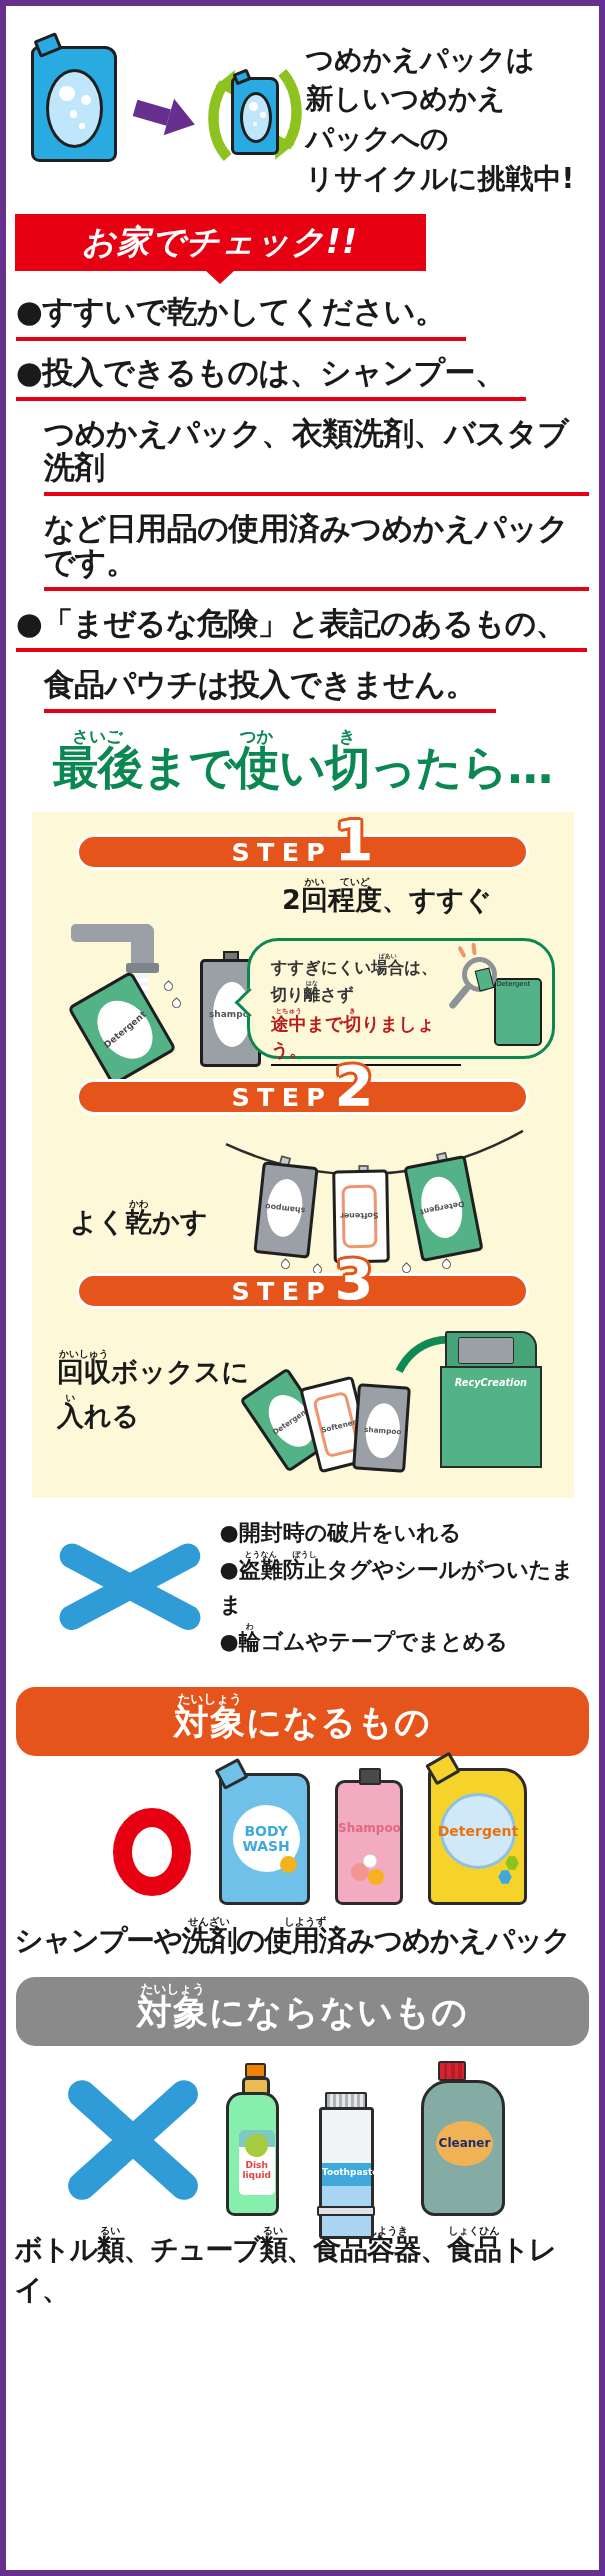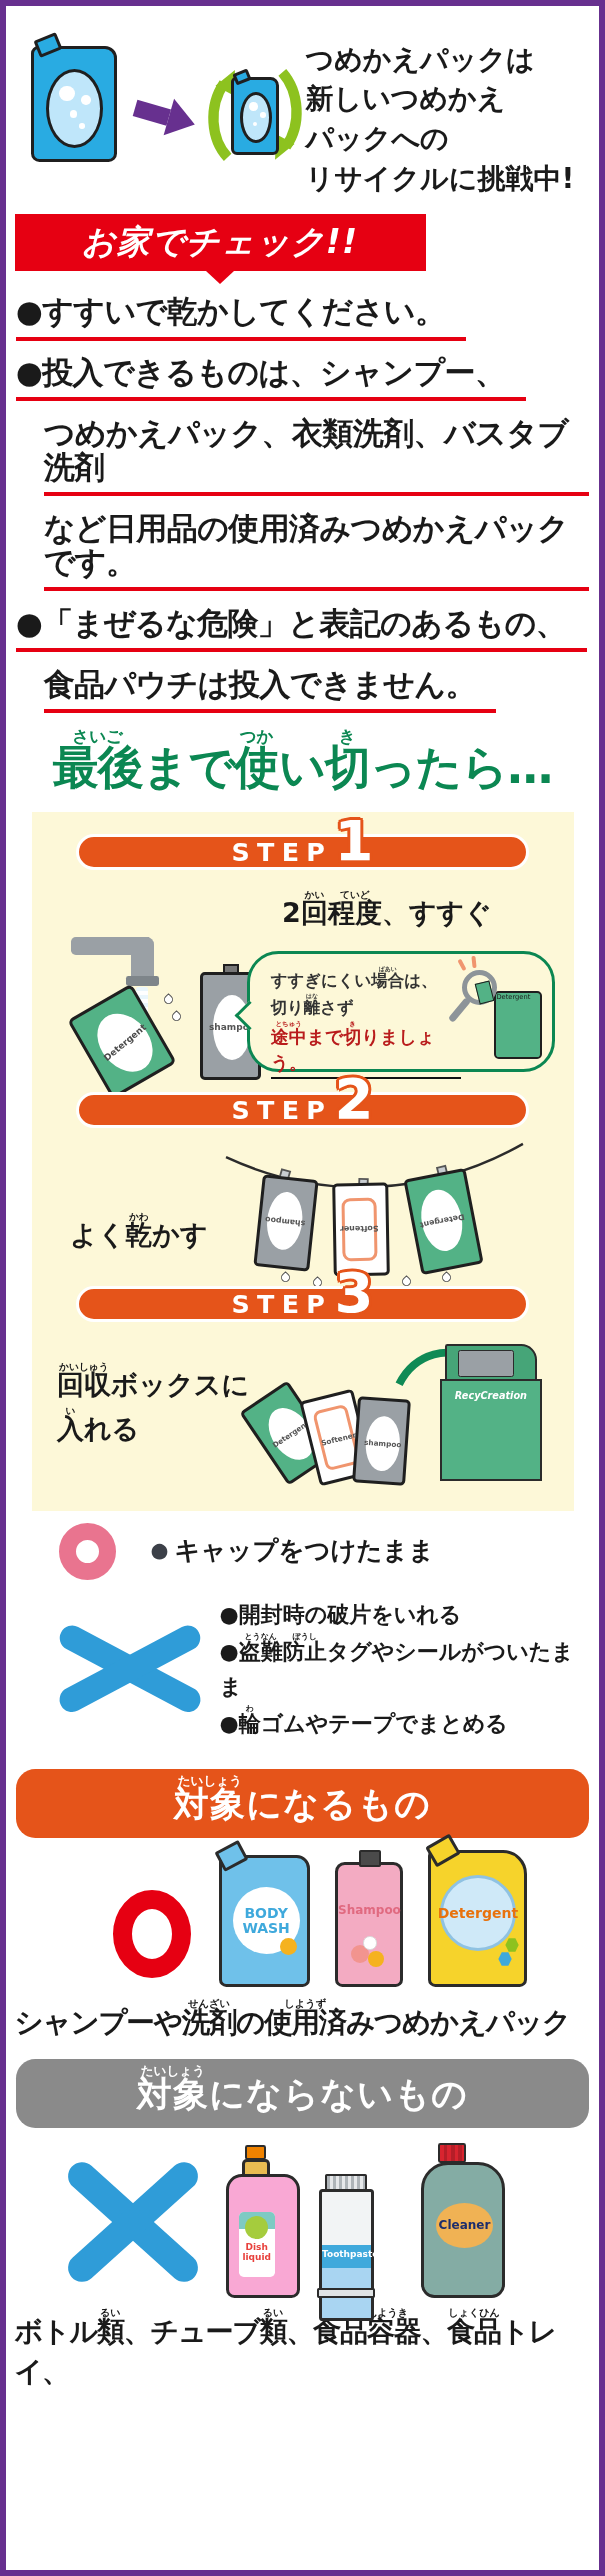--- a/index.html
+++ b/index.html
@@ -61,21 +61,21 @@
   .green-title { text-align:center; margin-top:15.8px; color:#0b8752; font-size:46px; font-weight:900; line-height:1.34; letter-spacing:-1.2px; }
 
   
   .panel { margin:13.3px 17px 0 17px; background:#fdf8d8; padding:22px 20.6px 24px 20.6px; }
   .step-banner { position:relative; height:36px; background:#e5541a; border:3.6px solid #fff; border-radius:27px;
     margin:0 24px; display:flex; align-items:center; justify-content:center; }
   .step-banner .word { color:#fff; font-size:25.4px; font-weight:900; letter-spacing:7.3px; }
   .step-banner .num { color:#fff; font-size:56px; font-weight:900; line-height:1; position:relative; top:-11px; margin-left:2.4px;
     text-shadow:-3px 0 #e5541a,3px 0 #e5541a,0 -3px #e5541a,0 3px #e5541a,-2.4px -2.4px #e5541a,2.4px 2.4px #e5541a,-2.4px 2.4px #e5541a,2.4px -2.4px #e5541a; }
 
-  .step1-area { position:relative; height:199px; margin-top:23px; }
+  .step1-area { position:relative; height:199px; margin-top:10px; }
   .step1-text { position:absolute; left:230px; top:-3.6px; font-size:27px; font-weight:900; line-height:1.42; }
   .step1-illus { position:absolute; left:3.6px; top:44px; width:230px; height:151px; }
   .f-pipe { position:absolute; left:15.8px; top:0; width:78px; height:18px; background:#9aa0a5; border-radius:4.8px 0 0 4.8px; }
   .f-bend { position:absolute; left:75px; top:0; width:23px; height:41px; background:#9aa0a5; border-radius:0 7.3px 0 0; }
   .f-mouth { position:absolute; left:70px; top:39px; width:33px; height:9.7px; background:#7e858a; border-radius:2.4px; }
   .f-water { position:absolute; left:80px; top:50px; width:12px; height:35px; border-radius:2.4px;
     background:repeating-linear-gradient(180deg,#eaf6fc 0 4.2px,#ffffff 4.2px 7.9px); }
   .drop { position:absolute; width:9px; height:9px; background:#fff; border:1.8px solid #555; border-radius:0 50% 50% 50%; transform:rotate(45deg); }
   .s1-green { left:29px; top:59px; width:74px; height:91px; background:#53b286; border-radius:6px; transform:rotate(-30deg); border-width:3px; }
   .s1-green .win { left:12px; top:13.3px; width:48px; height:64px; font-size:9px; color:#4a4a4a; transform:rotate(-10deg); }
@@ -177,21 +177,21 @@
   .nontarget-row { display:flex; align-items:flex-end; margin:14.5px 0 0 56px; }
   .x2 { width:124px; height:116px; margin-bottom:18px; }
   .x2 i { width:165px; height:28px; }
   .x2 i:first-child { transform:translate(-50%,-50%) rotate(42deg); }
   .x2 i:last-child  { transform:translate(-50%,-50%) rotate(-42deg); }
   .bottles { display:flex; align-items:flex-end; margin-left:31.5px; gap:34px; }
   .bottle { position:relative; flex:none; }
   .b-dish { width:59px; height:153px; }
   .b-dish .cap { position:absolute; top:0; left:19.4px; width:20.6px; height:15.8px; background:#ef8200; border:2.4px solid #2b2b2b; border-radius:2.4px; }
   .b-dish .neck { position:absolute; top:14.5px; left:15.8px; width:28px; height:17px; background:#e9bc52; border:3px solid #2b2b2b; border-bottom:none; border-radius:4.8px 4.8px 0 0; }
-  .b-dish .body { position:absolute; top:29px; left:0; width:74px; height:124px; background:#f9a8d4; border:3px solid #2b2b2b; border-radius:15.8px 15.8px 8.5px 8.5px; }
+  .b-dish .body { position:absolute; top:29px; left:0; width:53px; height:124px; background:#86efac; border:3px solid #2b2b2b; border-radius:15.8px 15.8px 8.5px 8.5px; }
   .b-dish .label { position:absolute; left:9.7px; top:35px; width:36px; height:65px; background:#fff; border-radius:4.8px; }
   .b-dish .arch { position:absolute; top:0; left:0; width:36px; height:17px; background:#7ecac3; border-radius:4.8px 4.8px 0 0; }
   .b-dish .gcirc { position:absolute; top:4.8px; left:6.7px; width:23px; height:23px; background:#a5cc3d; border-radius:50%; }
   .b-dish .txt { position:absolute; top:31.5px; width:100%; text-align:center; font-size:9px; font-weight:800; color:#e8413d; line-height:1.1; }
   .b-tooth { width:56px; height:124px; }
   .b-tooth .cap { position:absolute; top:0; left:6px; width:42px; height:17px; border:2.4px solid #2b2b2b; border-radius:1.8px;
     background:repeating-linear-gradient(90deg,#aeb4b8 0 3px,#e6e8ea 3px 6px); }
   .b-tooth .body { position:absolute; top:15.8px; left:0; width:55px; height:132px; border:3px solid #2b2b2b; border-radius:3.6px;
     background:linear-gradient(180deg,#f2f4f5 0 42%,#3fa9dc 42% 60%,#a9d5f2 60% 100%); }
   .b-tooth .txt { position:absolute; top:45%; width:100%; text-align:center; font-size:9px; font-weight:800; color:#fff; }
@@ -395,26 +395,20 @@
           <i class="box-lid"></i>
           <i class="box-window"></i>
           <div class="box-body">
             <span class="box-logo">RecyCreation</span>
           </div>
         </div>
       </div>
     </div>
   </div>
 
-  <div class="ok-row">
-    <div class="oring"></div>
-    <div class="ok-text">
-      <span class="bullet">●</span><span>キャップをつけたまま</span>
-    </div>
-  </div>
 
   <div class="ng-row">
     <div class="xmark x1">
         <i></i>
         <i></i>
       </div>
     <div class="ng-list">
       <div>●開封時の破片をいれる</div>
       <div>●<ruby>盗難<rt>とうなん</rt></ruby><ruby>防止<rt>ぼうし</rt></ruby>タグやシールがついたまま</div>
       <div>●<ruby>輪<rt>わ</rt></ruby>ゴムやテープでまとめる</div>

